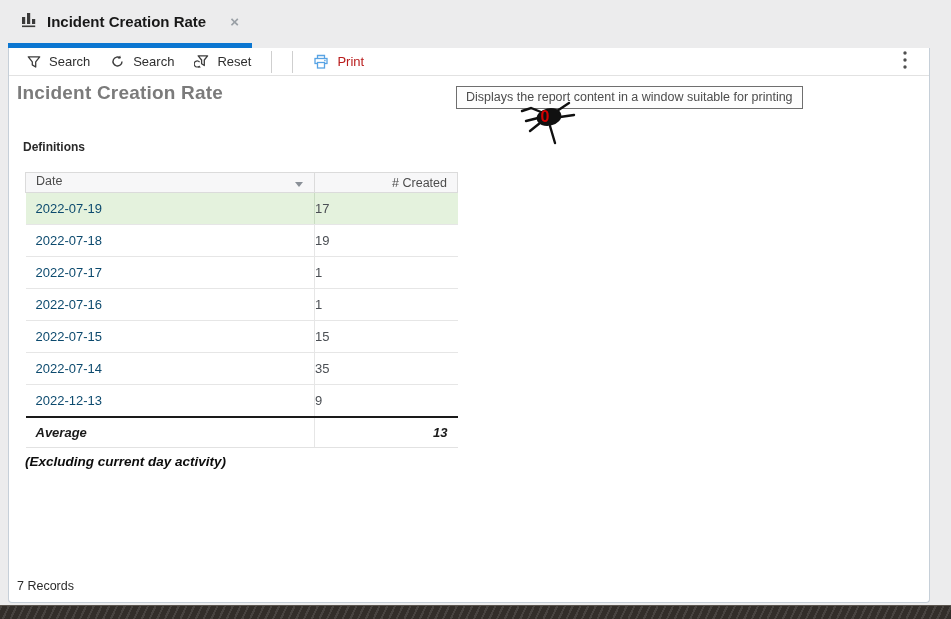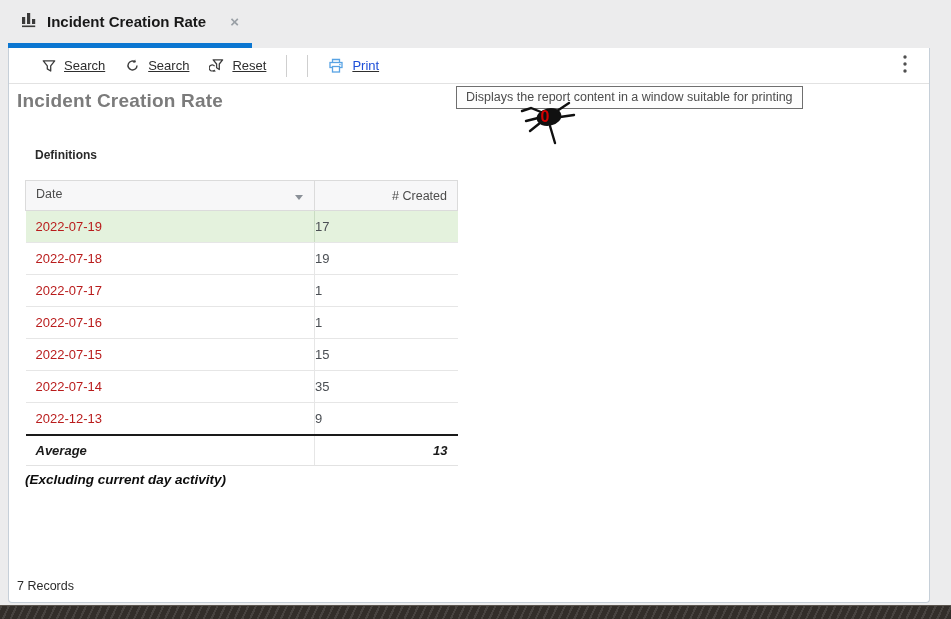--- a/index.html
+++ b/index.html
@@ -28,47 +28,47 @@
   .tab-close { color:#9aa0a6; font-size:15px; font-weight:bold; line-height:1; padding:2px 3px; }
   .tab-underline { position:absolute; left:8px; top:43px; width:244px; height:5px; background:#0b76d1; }
   
   .panel {
     position:absolute; left:8px; top:48px; width:922px; height:555px;
     background:#ffffff; border:1px solid #c6cfd8; border-top:none;
     border-radius:0 0 4px 4px;
   }
   
   .toolbar {
-    height:36px; display:flex; align-items:center; padding-left:23px;
+    height:28px; display:flex; align-items:center; padding-left:8px;
     border-bottom:1px solid #e2e2e2;
-    font-size:13px; color:#2e2e2e;text-decoration:underline;
+    font-size:13px; color:#2e2e2e;
   }
   .tb-btn { display:flex; align-items:center; gap:8px; padding:6px 10px; cursor:pointer; white-space:nowrap; }
   .tb-btn svg { display:block; }
   .tb-sep { width:1px; height:22px; background:#cfcfcf; margin:0 10px; }
   .caret { margin-left:2px; }
-  .print-btn { color:#1d4ed8; }
+  .print-btn { color:#b91c1c; }
   .kebab { margin-left:auto; margin-right:16px; padding:4px 6px; cursor:pointer; }
   
   .content { padding:6px 0 0 8px; }
   .report-title { font-size:19px; font-weight:bold; color:#7b7b7b; letter-spacing:0.2px; }
-  .definitions { margin:36px 0 0 18px; font-size:12px; font-weight:bold; color:#2a2a2a; cursor:pointer; display:inline-block; }
+  .definitions { margin:36px 0 0 6px; font-size:12px; font-weight:bold; color:#2a2a2a; cursor:pointer; display:inline-block; }
   
   table.report { border-collapse:collapse; width:432px; margin:17px 0 0 8px; font-size:13px; table-layout:fixed; }
   table.report col.c-date { width:289px; }
   table.report col.c-num  { width:143px; }
   thead th {
-    background:#f7f7f8; border:1px solid #dbdbdb; height:30px;
+    background:#f7f7f8; border:1px solid #dbdbdb; height:20px;
     font-weight:normal; color:#4c4c4c; font-size:12.5px;
   }
   th.h-date { text-align:left; padding-left:10px; cursor:pointer; }
   th.h-date .sort-caret { float:right; margin-right:10px; margin-top:3px; }
   th.h-num { text-align:right; padding-right:10px;margin-top:38px; }
   tbody td { height:32px; border-bottom:1px solid #e6e6e6; background:#fff; }
-  tbody td.d { color:#b91c1c; padding-left:10px; border-right:1px solid #e6e6e6; cursor:pointer; }
+  tbody td.d { color:#0c4a6e; padding-left:10px; border-right:1px solid #e6e6e6; cursor:pointer; }
   tbody td.n { text-align:left; padding-right:24px; color:#4b4f54; }
   tbody tr.hl td { background:#e4f2dd; }
   tbody tr.hl td.d { border-right-color:#c9dcc2; }
   tr.avg td { border-top:2px solid #1a1a1a; border-bottom:1px solid #e2e2e2; height:31px;
               font-weight:bold; font-style:italic; color:#1a1a1a; background:#fff;margin-top:20px; }
   tr.avg td.a-label { padding-left:10px; border-right:1px solid #e6e6e6; }
   tr.avg td.a-val { text-align:right; padding-right:10px; }
   .note { margin:6px 0 0 8px; font-size:13.5px; font-weight:bold; font-style:italic; color:#0d0d0d; }
   .records { position:absolute; left:8px; bottom:9px; font-size:12.5px; font-weight:normal; color:#2b2b2b; }
   

